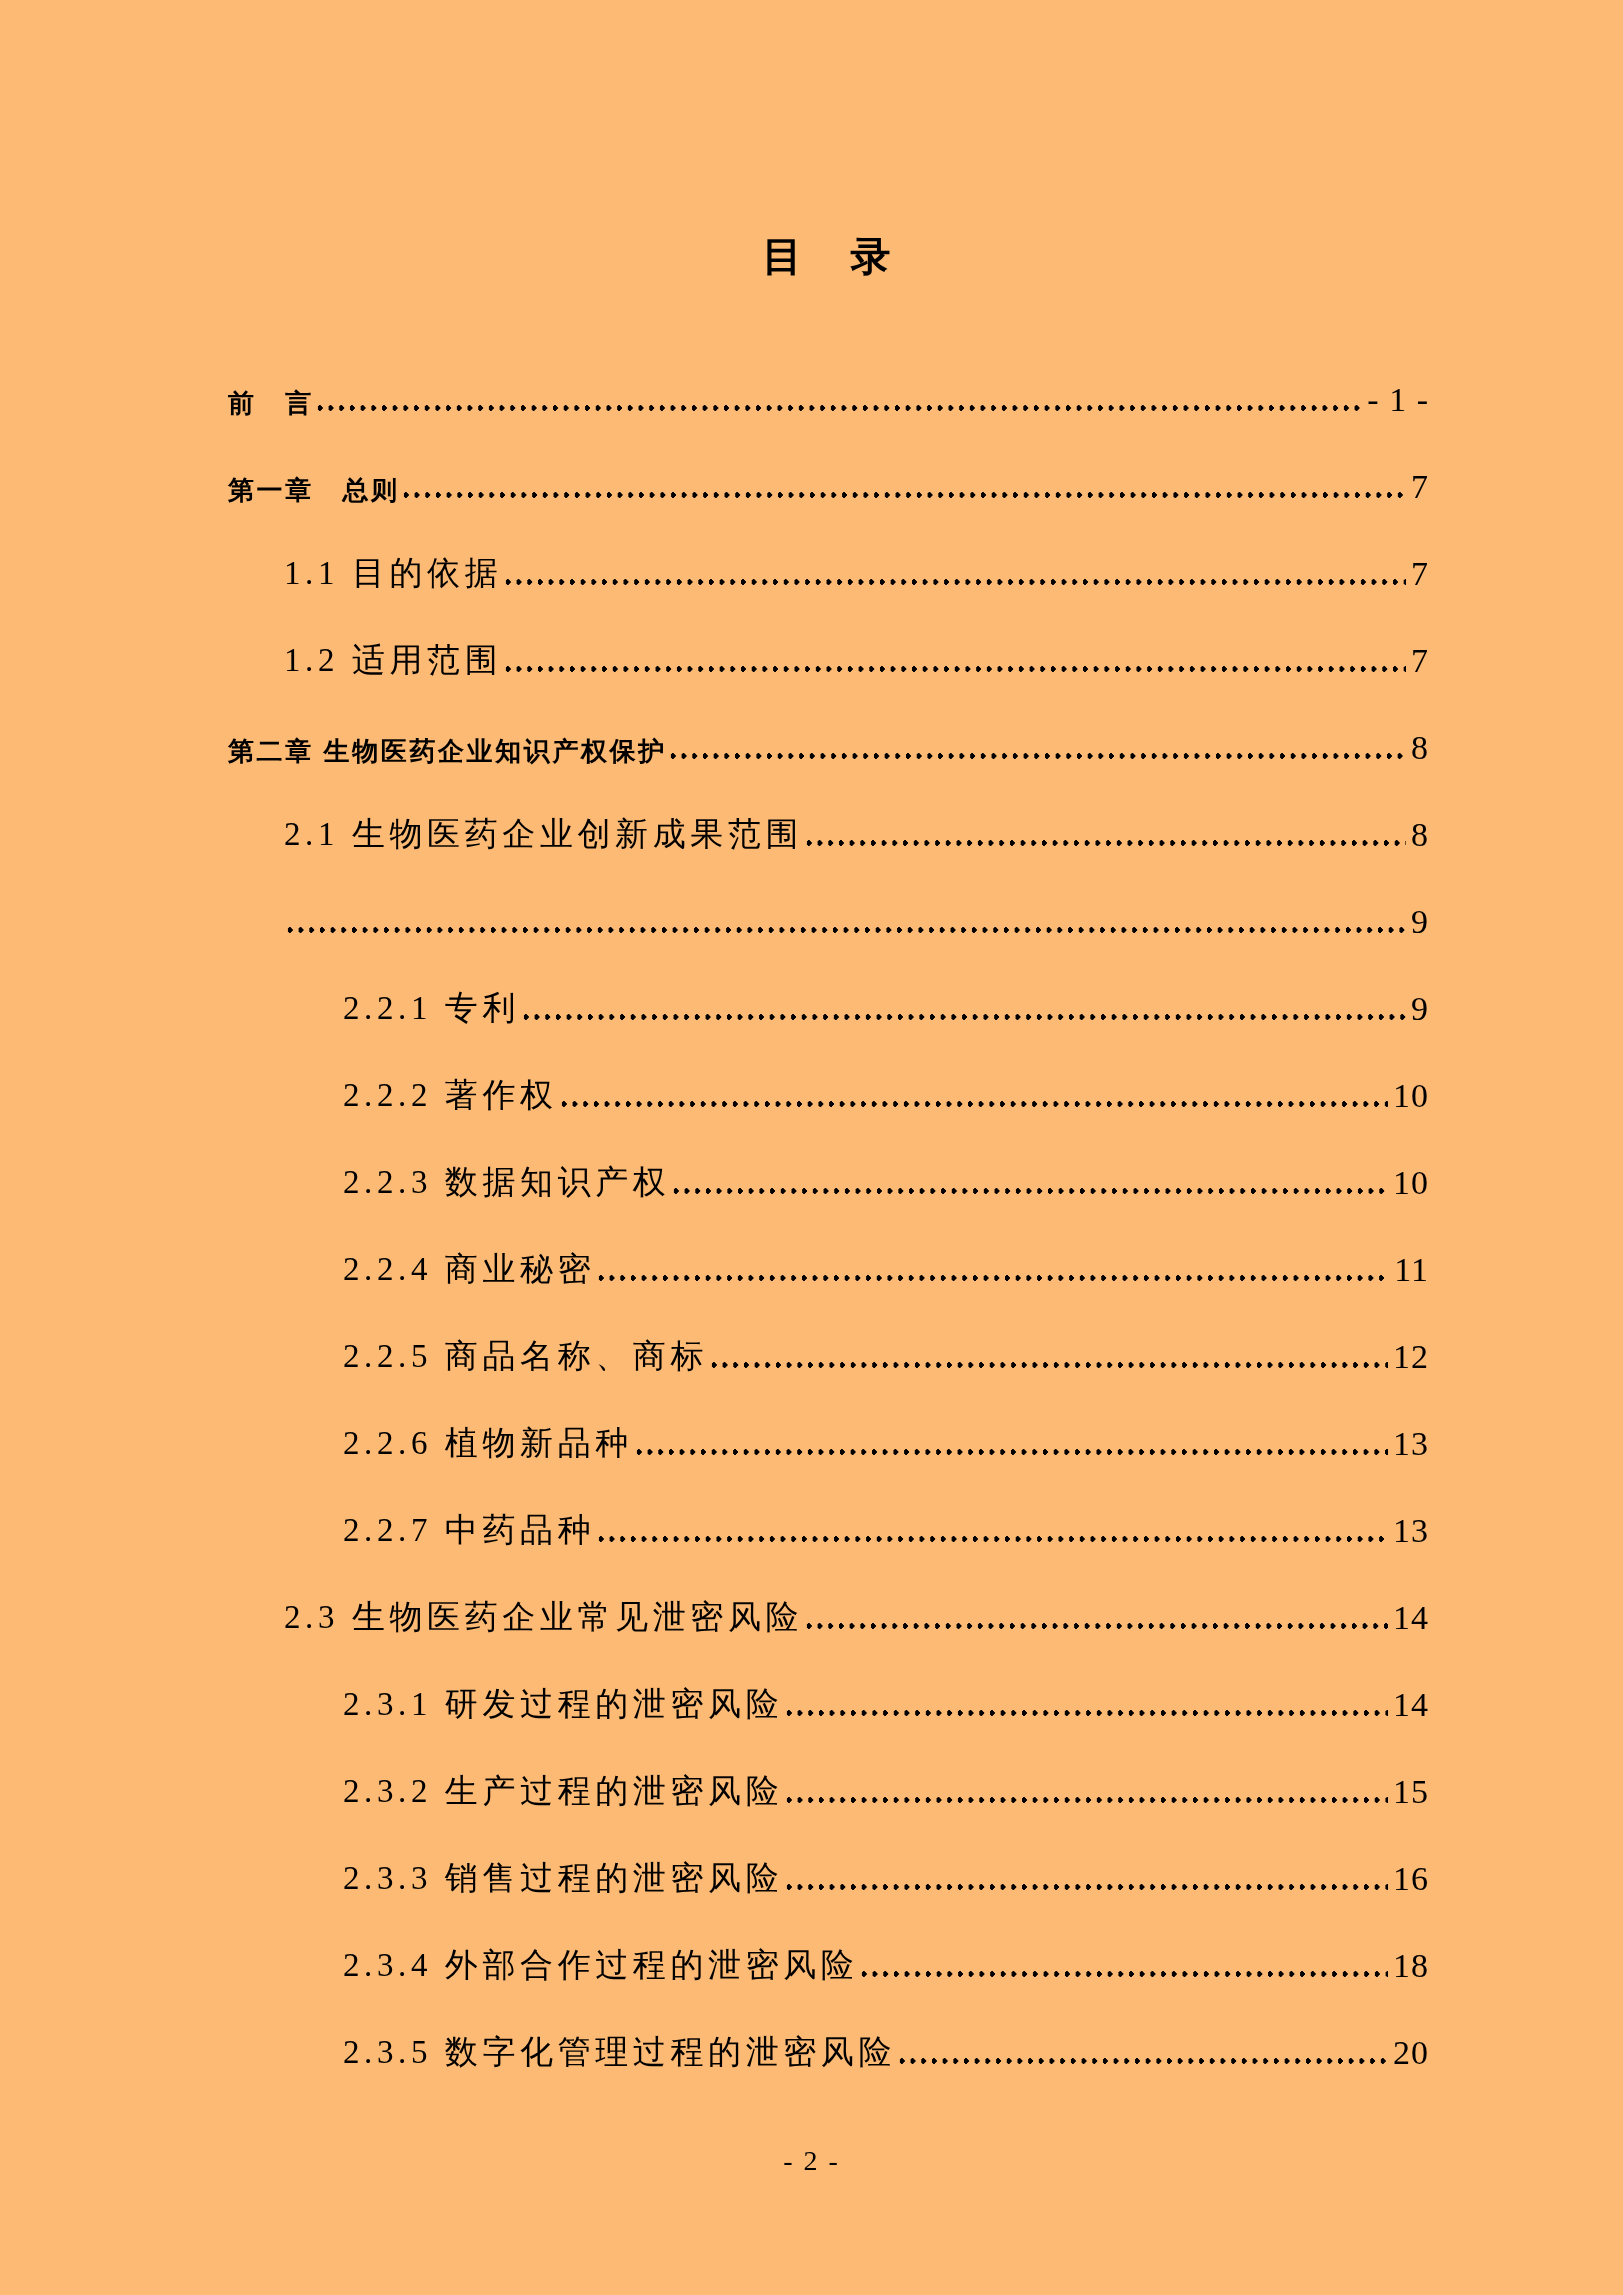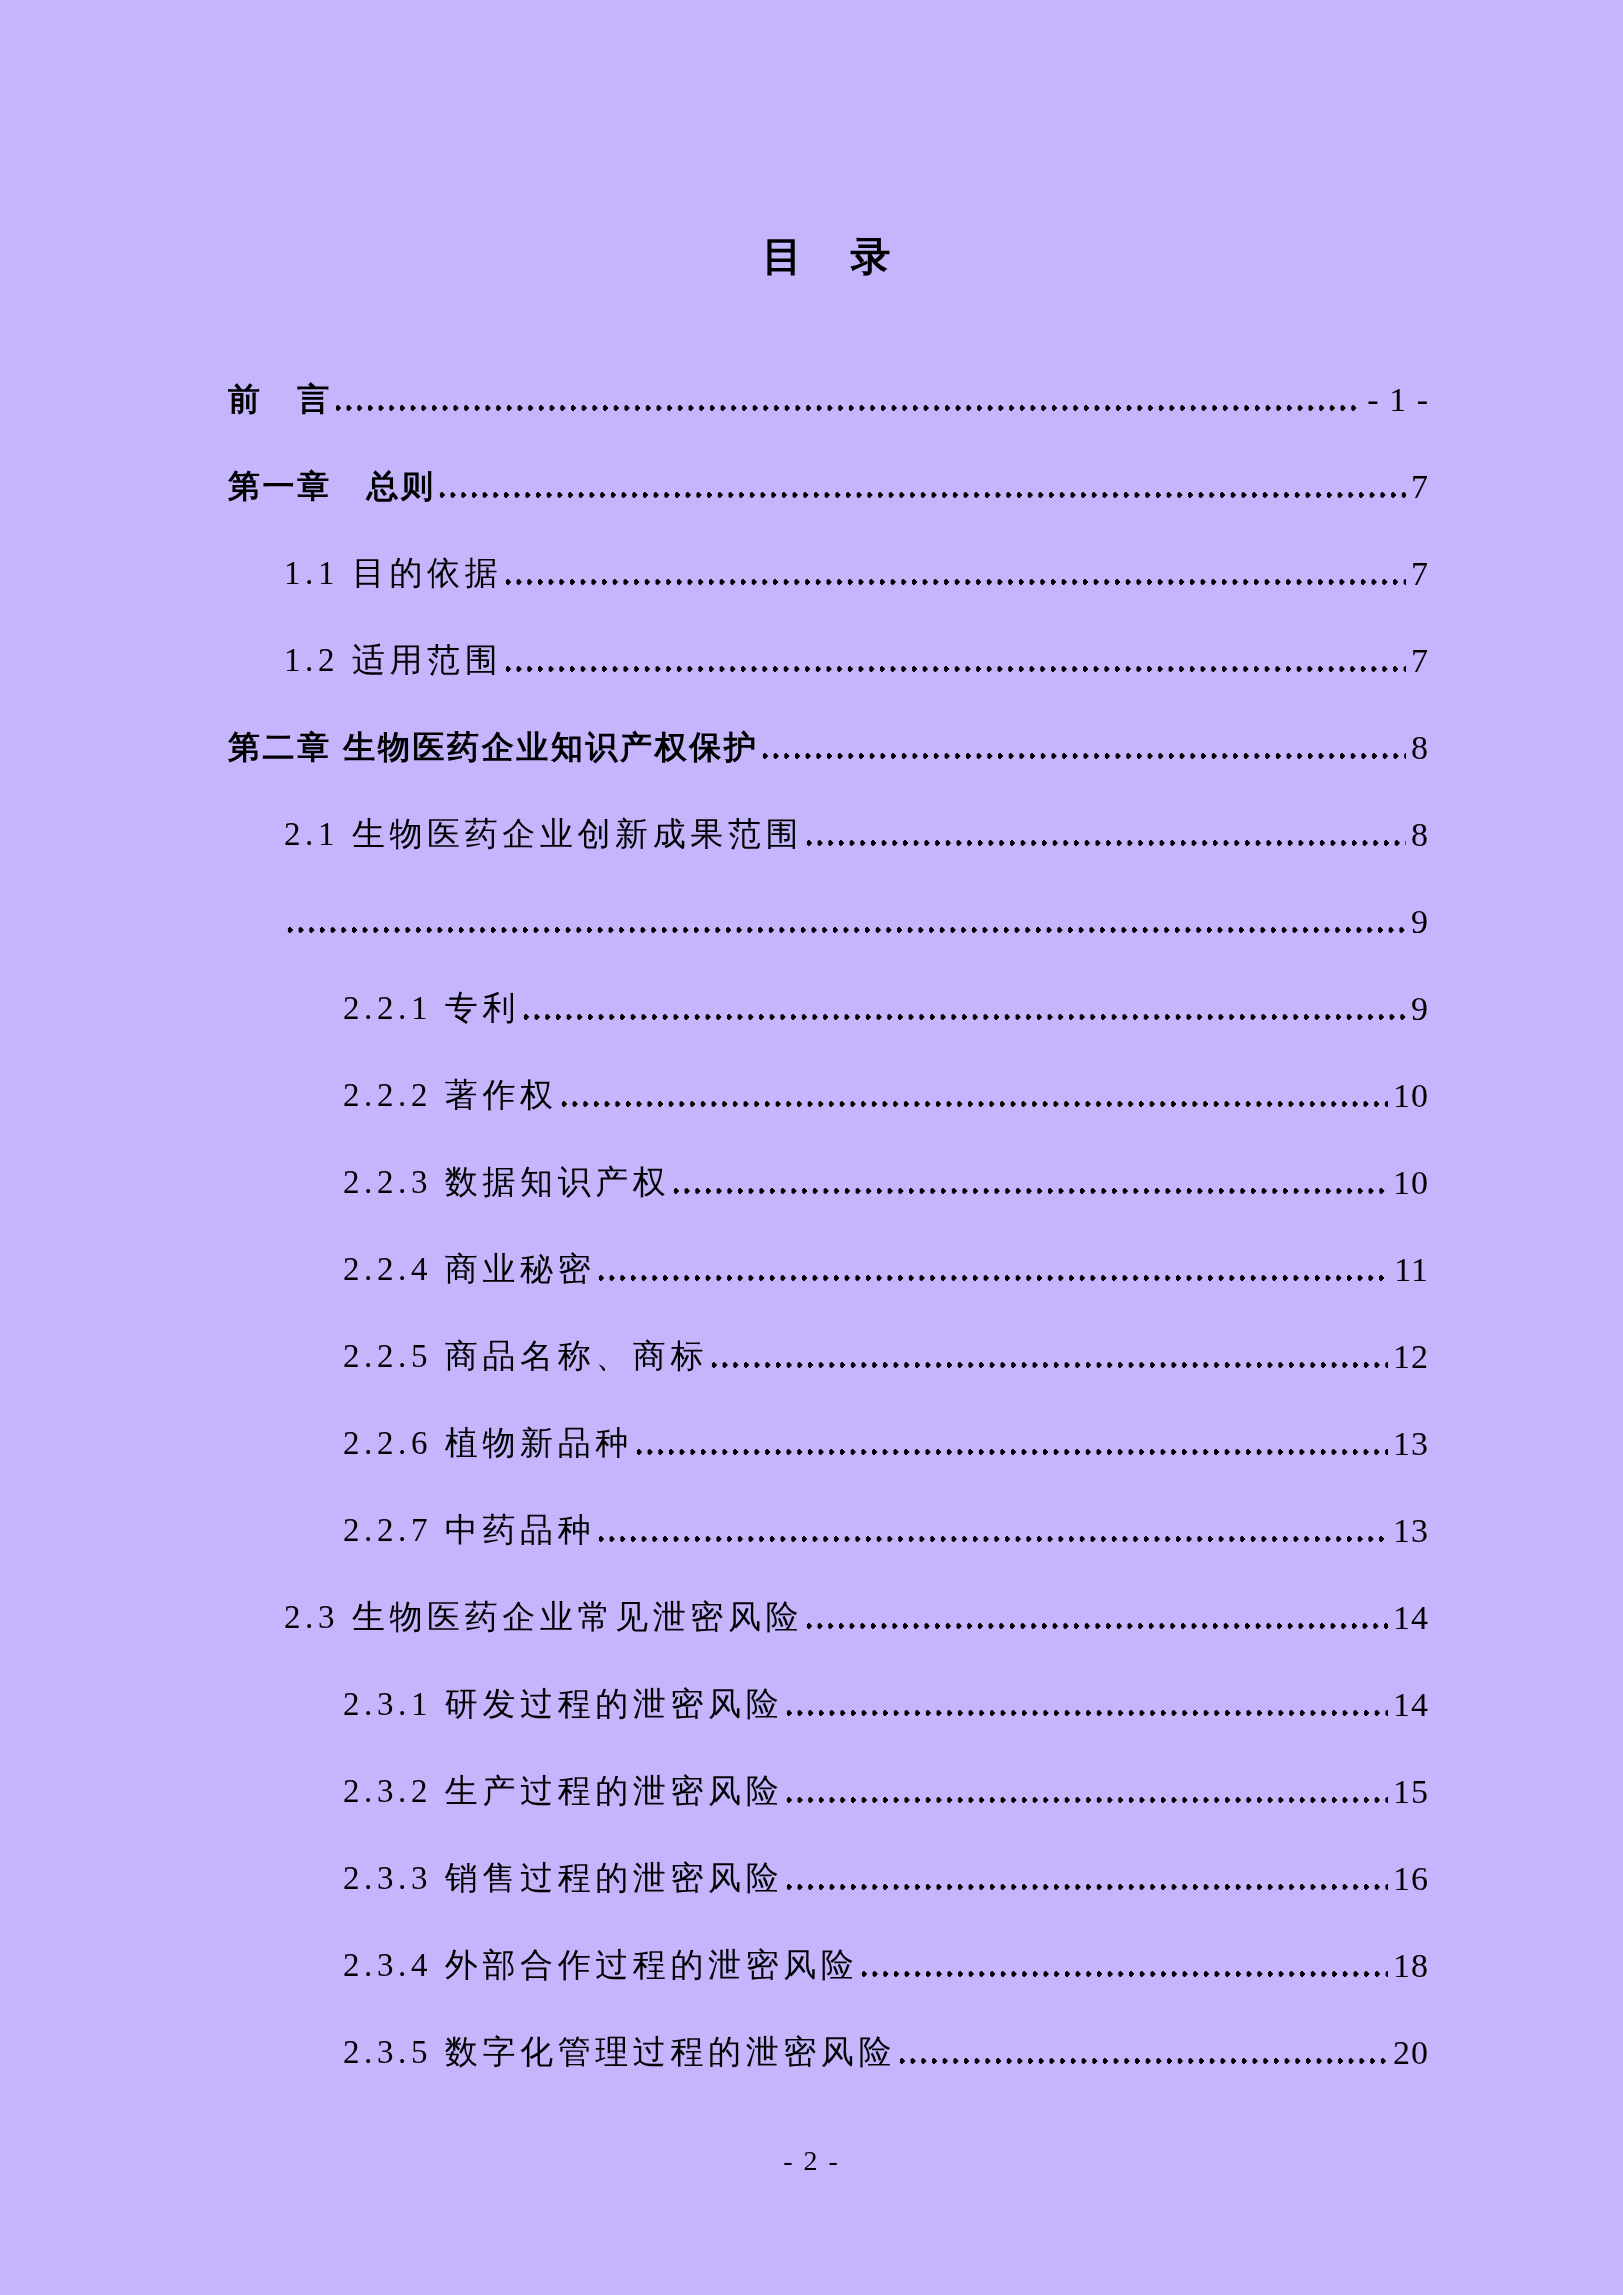--- a/index.html
+++ b/index.html
@@ -4,21 +4,21 @@
 <style>
   html, body {
     margin: 0;
     padding: 0;
     background: #ffffff;
   }
   .page {
     position: relative;
     width: 1623px;
     height: 2295px;
-    background: #c4b5fd;
+    background: #fdba74;
     color: #000000;
     box-sizing: border-box;
     padding: 233px 194px 0 228px;
     overflow: hidden;
     font-family: "Liberation Serif", "DejaVu Serif", serif;
   }
   .doc-title {
     text-align: center;
     font-family: "Liberation Sans", "DejaVu Sans", sans-serif;
     font-weight: 700;
@@ -38,21 +38,21 @@
     box-sizing: border-box;
   }
   .toc-row .label {
     white-space: pre;
     line-height: 1.05;
     flex: 0 0 auto;
   }
   .toc-row.lv0 .label {
     font-family: "Liberation Sans", "DejaVu Sans", sans-serif;
     font-weight: 700;
-    font-size: 32px;
+    font-size: 26px;
     letter-spacing: 2.6px;
     text-align: center;
   }
   .toc-row.lv1, .toc-row.lv2 {
     font-size: 31px;
   }
   .toc-row.lv1 .label, .toc-row.lv2 .label {
     font-family: "Liberation Serif", "DejaVu Serif", serif;
     font-weight: 400;
     font-size: 33px;

